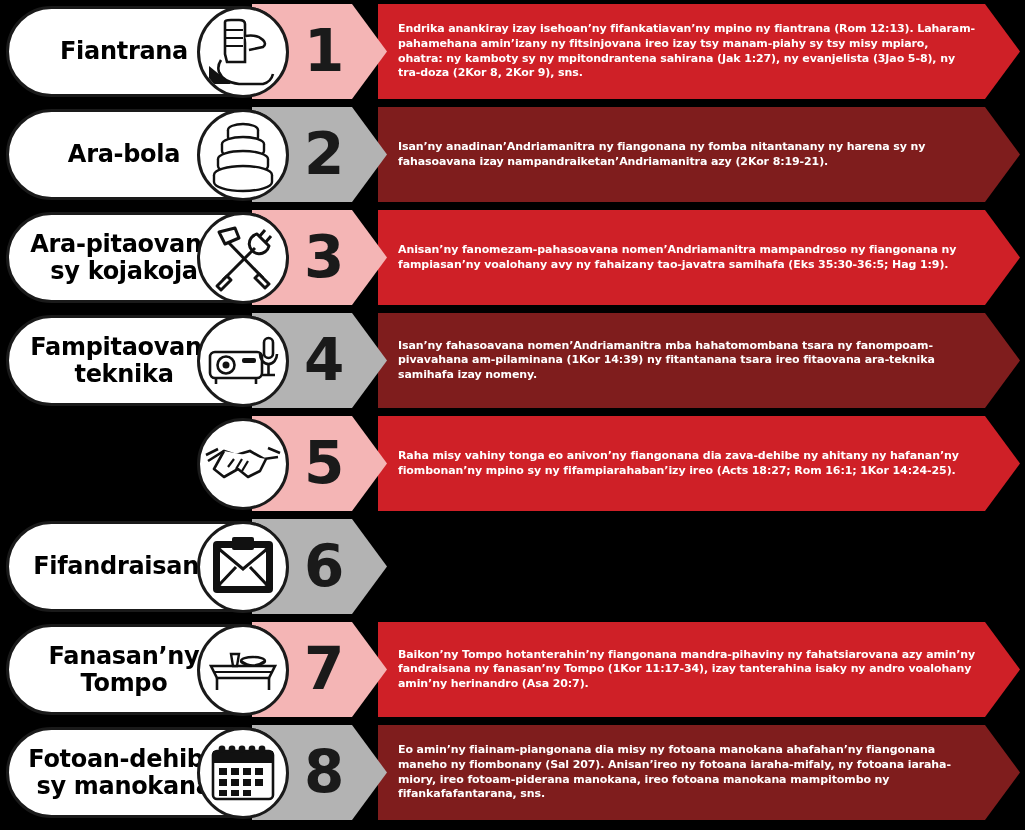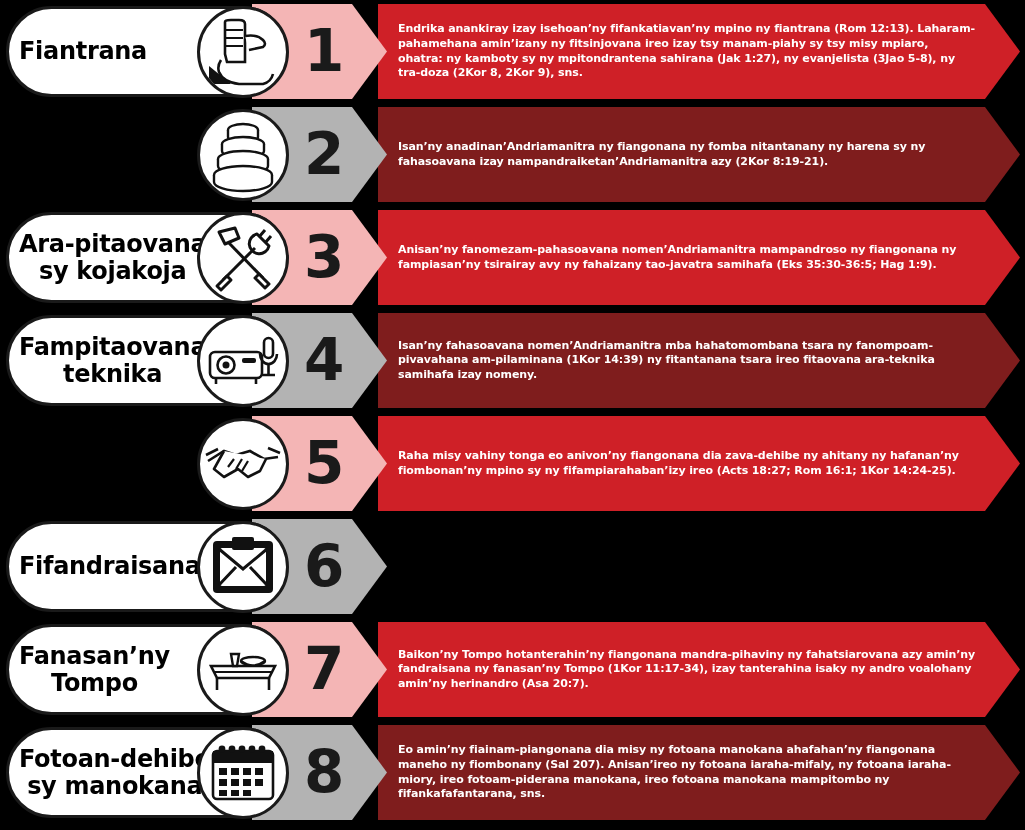--- a/index.html
+++ b/index.html
@@ -30,21 +30,21 @@
     left: 6px;
     top: 6px;
     width: 282px;
     height: 91px;
     background: #ffffff;
     border: 3px solid #1a1a1a;
     border-radius: 46px;
     box-sizing: border-box;
     display: flex;
     align-items: center;
-    justify-content: flex-start;
+    justify-content: center;
     z-index: 3;
   }
   .label-text {
     font-family: "DejaVu Sans", sans-serif;
     font-weight: bold;
     font-size: 24px;
     line-height: 1.1;
     color: #000000;
     text-align: center;
     padding: 0 56px 0 10px;
@@ -150,36 +150,39 @@
   </svg>
       </div>
     </div>
     <div class="row">
       <div class="banner grey">
         <div class="banner-text">Isan’ny anadinan’Andriamanitra ny fiangonana ny fomba nitantanany ny harena sy ny fahasoavana izay nampandraiketan’Andriamanitra azy (2Kor 8:19-21).</div>
       </div>
       <div class="numbox grey">
         <span class="num">2</span>
       </div>
+      <div class="label-plate">
+        <div class="label-text">Ara-bola</div>
+      </div>
       <div class="medallion">
         <svg width="72" height="76" viewBox="0 0 72 76">
     <ellipse cx="36" cy="13" rx="15" ry="6" fill="#fff" stroke="#111" stroke-width="2.4"></ellipse>
     <path d="M21 13 v7 a15 6 0 0 0 30 0 v-7" fill="#fff" stroke="#111" stroke-width="2.4"></path>
     <ellipse cx="36" cy="27" rx="21" ry="7" fill="#fff" stroke="#111" stroke-width="2.4"></ellipse>
     <path d="M15 27 v7 a21 7 0 0 0 42 0 v-7" fill="#fff" stroke="#111" stroke-width="2.4"></path>
     <ellipse cx="36" cy="42" rx="25" ry="8" fill="#fff" stroke="#111" stroke-width="2.4"></ellipse>
     <path d="M11 42 v7 a25 8 0 0 0 50 0 v-7" fill="#fff" stroke="#111" stroke-width="2.4"></path>
     <ellipse cx="36" cy="58" rx="29" ry="9" fill="#fff" stroke="#111" stroke-width="2.4"></ellipse>
     <path d="M7 58 v7 a29 9 0 0 0 58 0 v-7" fill="#fff" stroke="#111" stroke-width="2.4"></path>
   </svg>
       </div>
     </div>
     <div class="row">
       <div class="banner red">
-        <div class="banner-text">Anisan’ny fanomezam-pahasoavana nomen’Andriamanitra mampandroso ny fiangonana ny fampiasan’ny tsirairay avy ny fahaizany tao-javatra samihafa (Eks 35:30-36:5; Hag 1:9).</div>
+        <div class="banner-text">Anisan’ny fanomezam-pahasoavana nomen’Andriamanitra mampandroso ny fiangonana ny fampiasan’ny voalohany avy ny fahaizany tao-javatra samihafa (Eks 35:30-36:5; Hag 1:9).</div>
       </div>
       <div class="numbox red">
         <span class="num">3</span>
       </div>
       <div class="label-plate">
         <div class="label-text">Ara-pitaovana
 sy kojakoja</div>
       </div>
       <div class="medallion">
         <svg width="76" height="72" viewBox="0 0 76 72">

